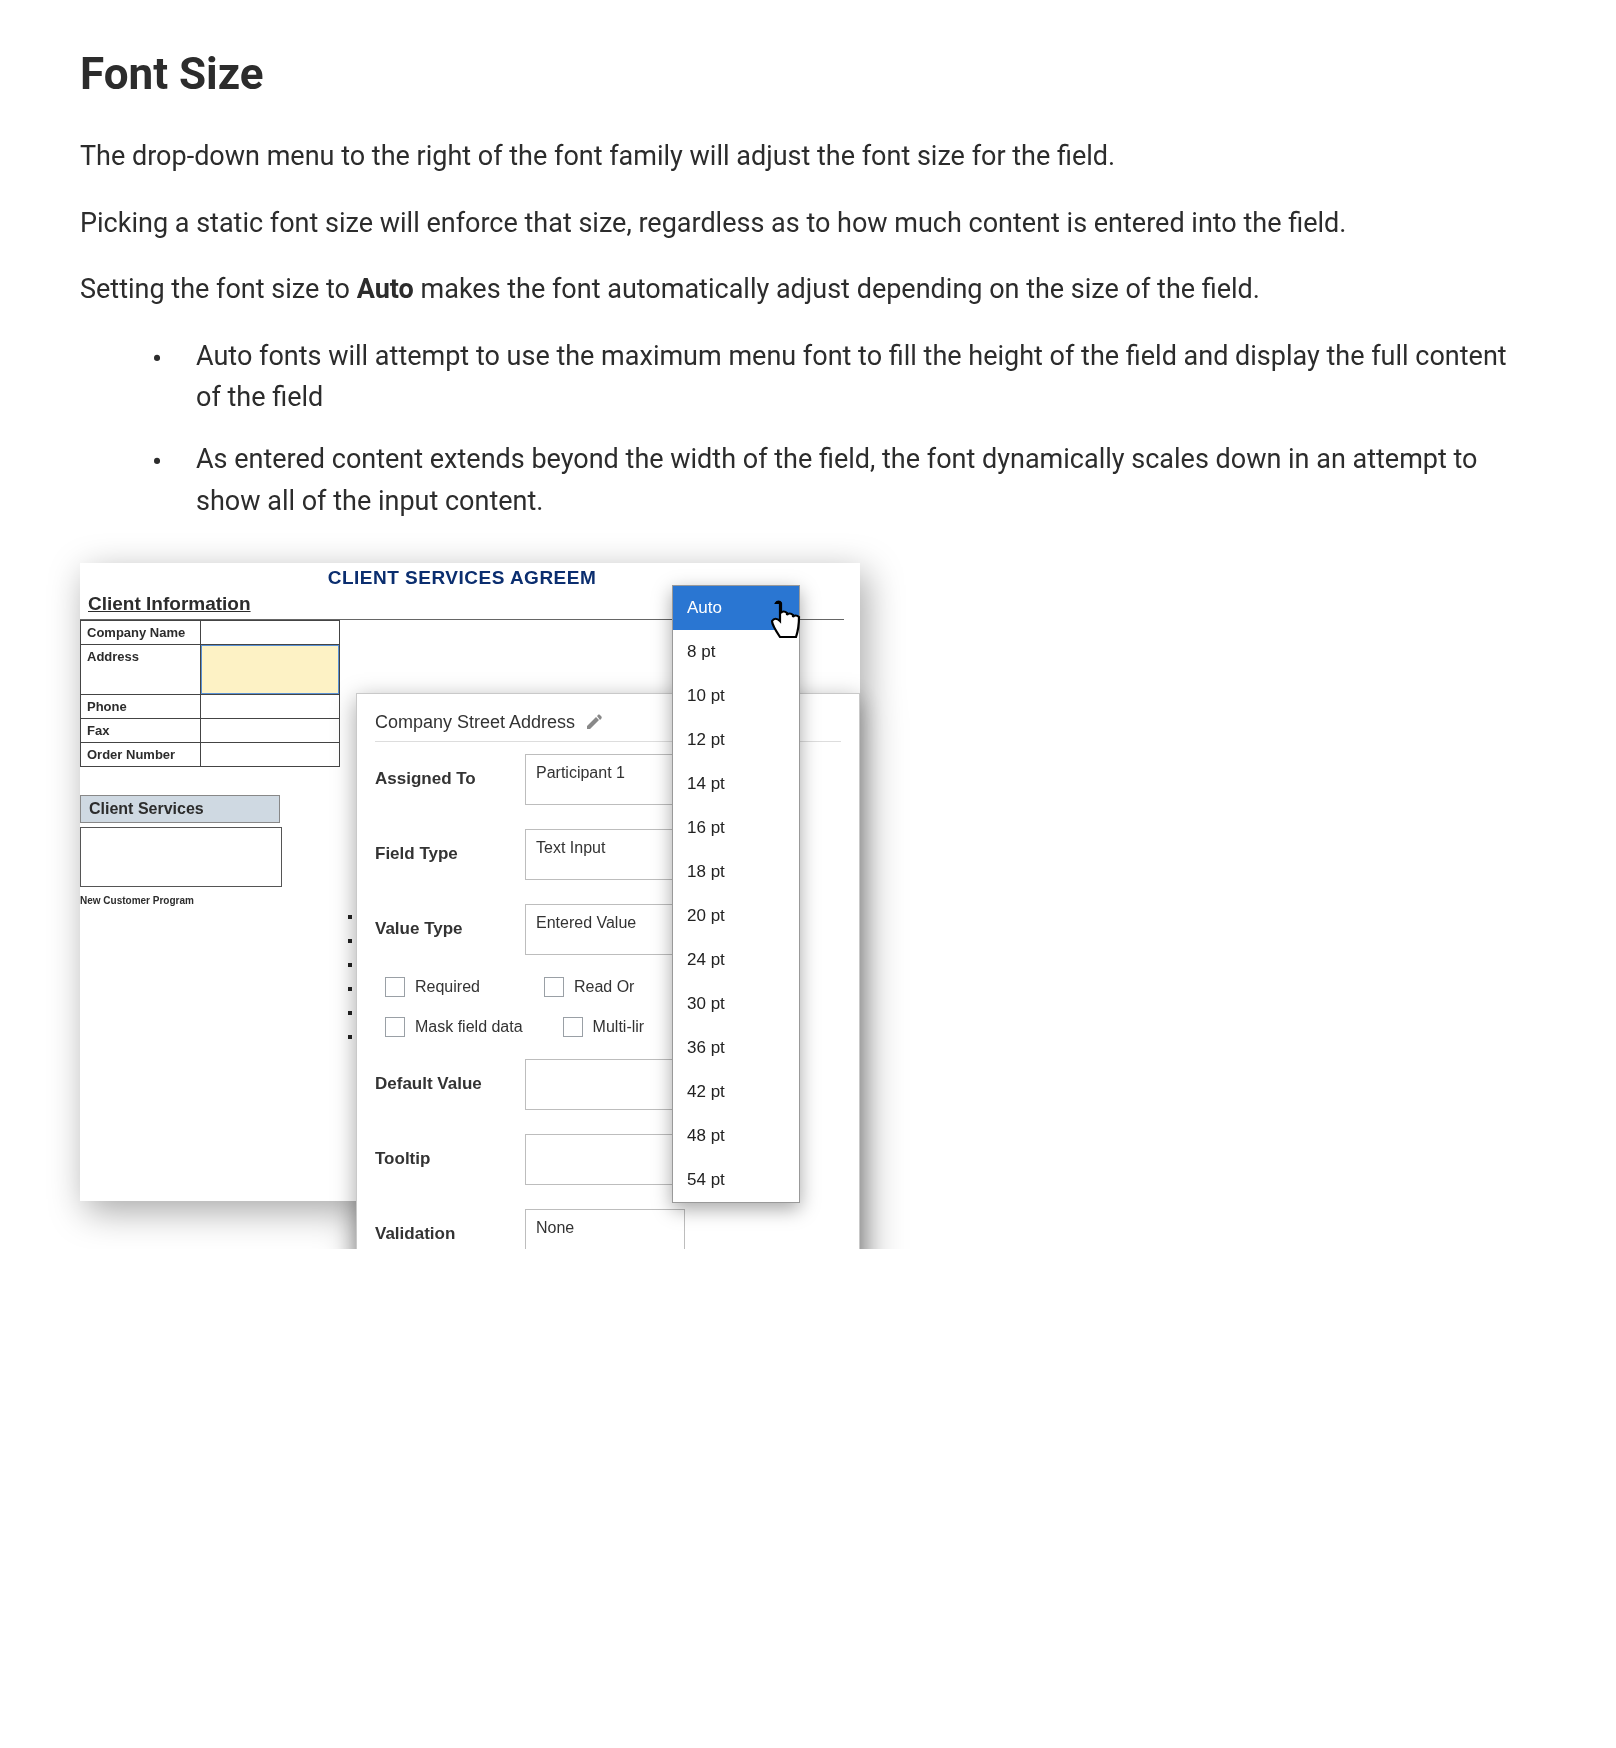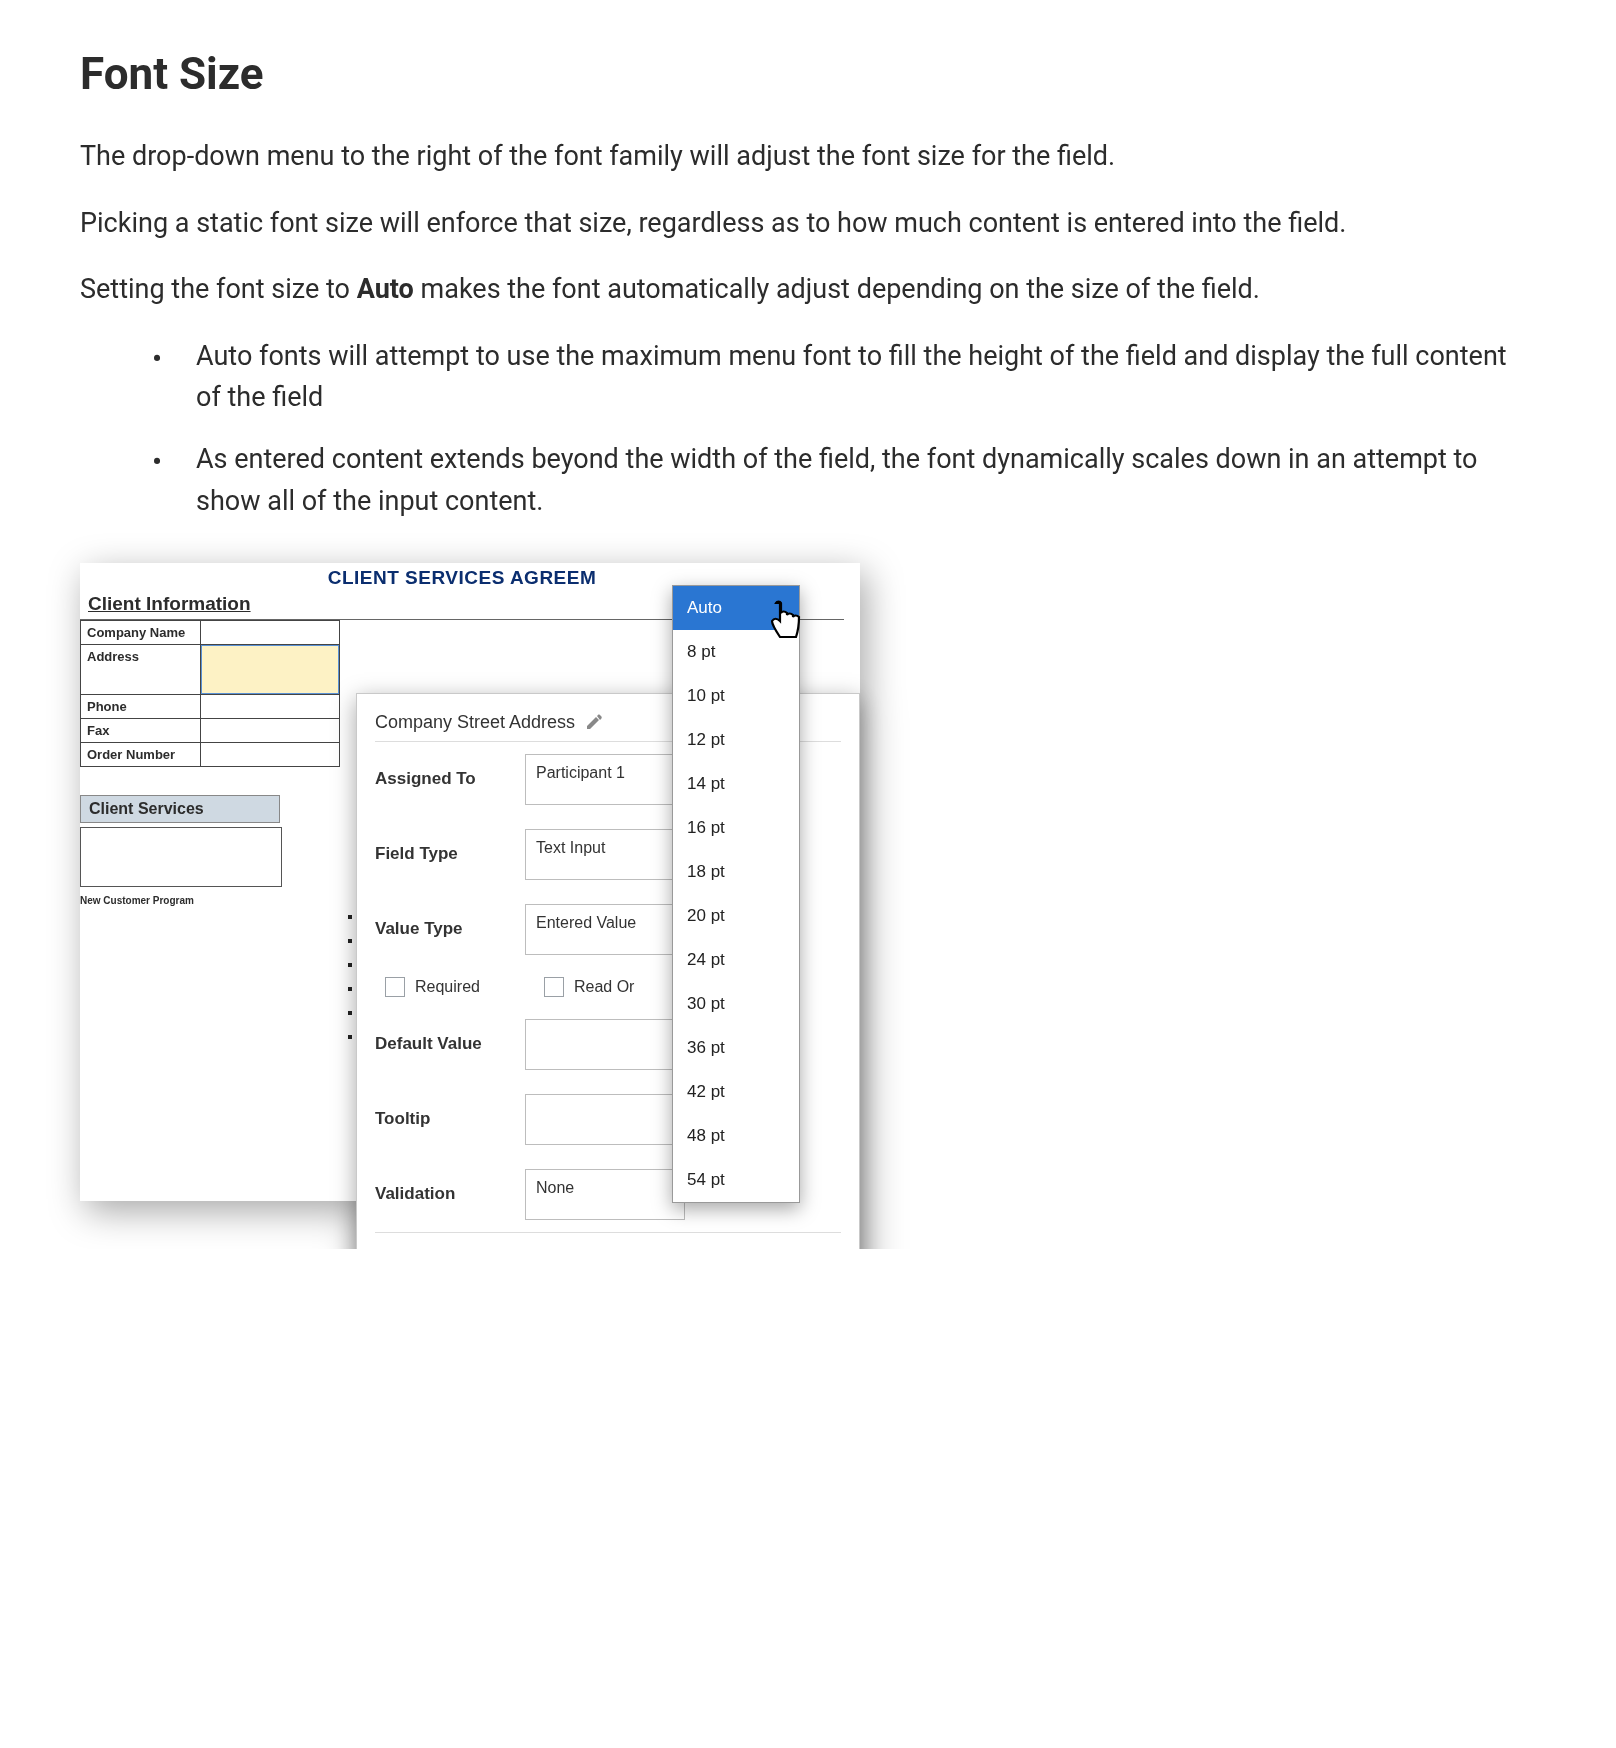--- a/index.html
+++ b/index.html
@@ -463,20 +463,30 @@
         <div class="check-row">
           <div class="check-item">
             <span class="checkbox-box"></span>
             <span>Required</span>
           </div>
           <div class="check-item">
             <span class="checkbox-box"></span>
             <span>Read Or</span>
           </div>
         </div>
+        <div class="check-row">
+          <div class="check-item">
+            <span class="checkbox-box"></span>
+            <span>Mask field data</span>
+          </div>
+          <div class="check-item" style="margin-left:-24px">
+            <span class="checkbox-box"></span>
+            <span>Multi-lir</span>
+          </div>
+        </div>
 
         <div class="prop-row">
           <div class="prop-label">Default Value</div>
           <div class="prop-input" style="width:170px"></div>
         </div>
         <div class="prop-row">
           <div class="prop-label">Tooltip</div>
           <div class="prop-input" style="width:170px"></div>
         </div>
         <div class="prop-row">

